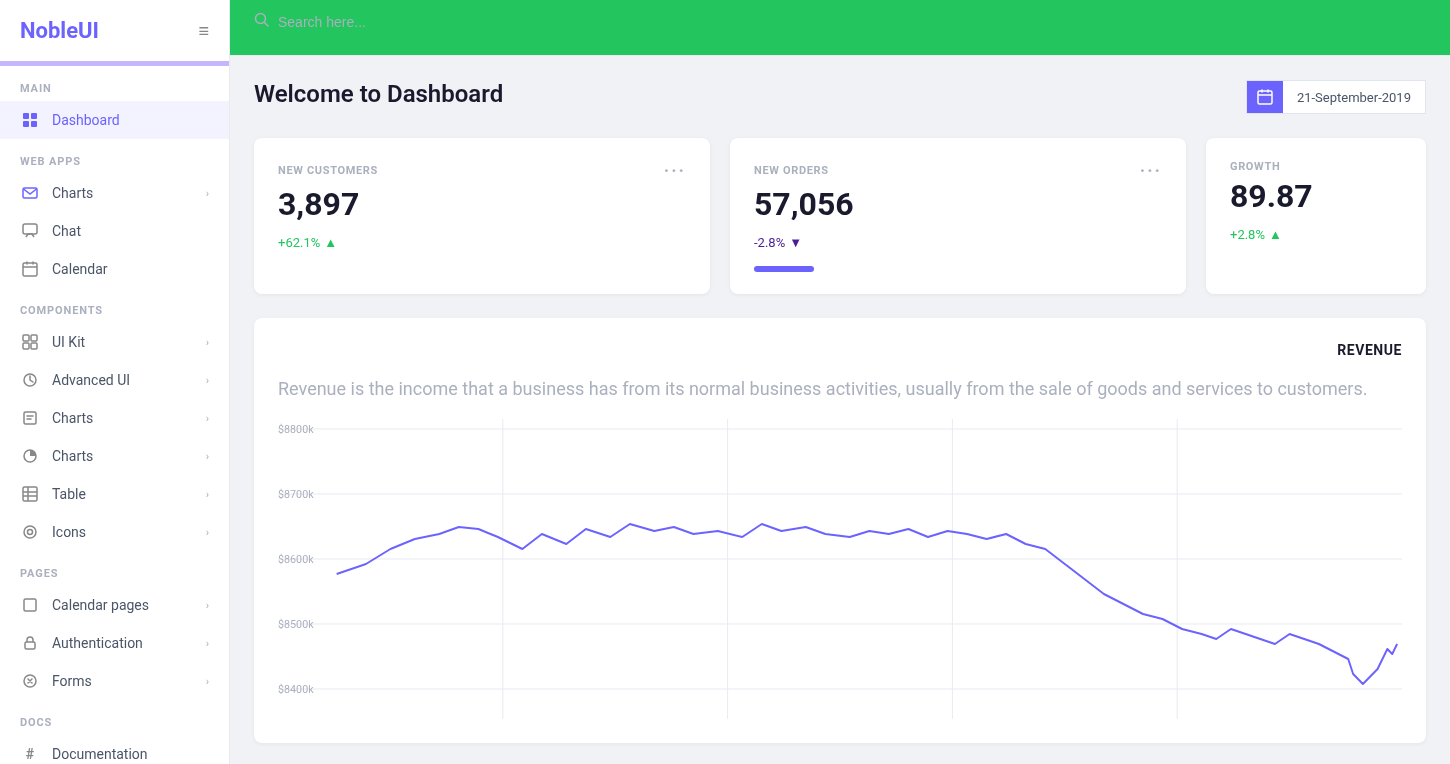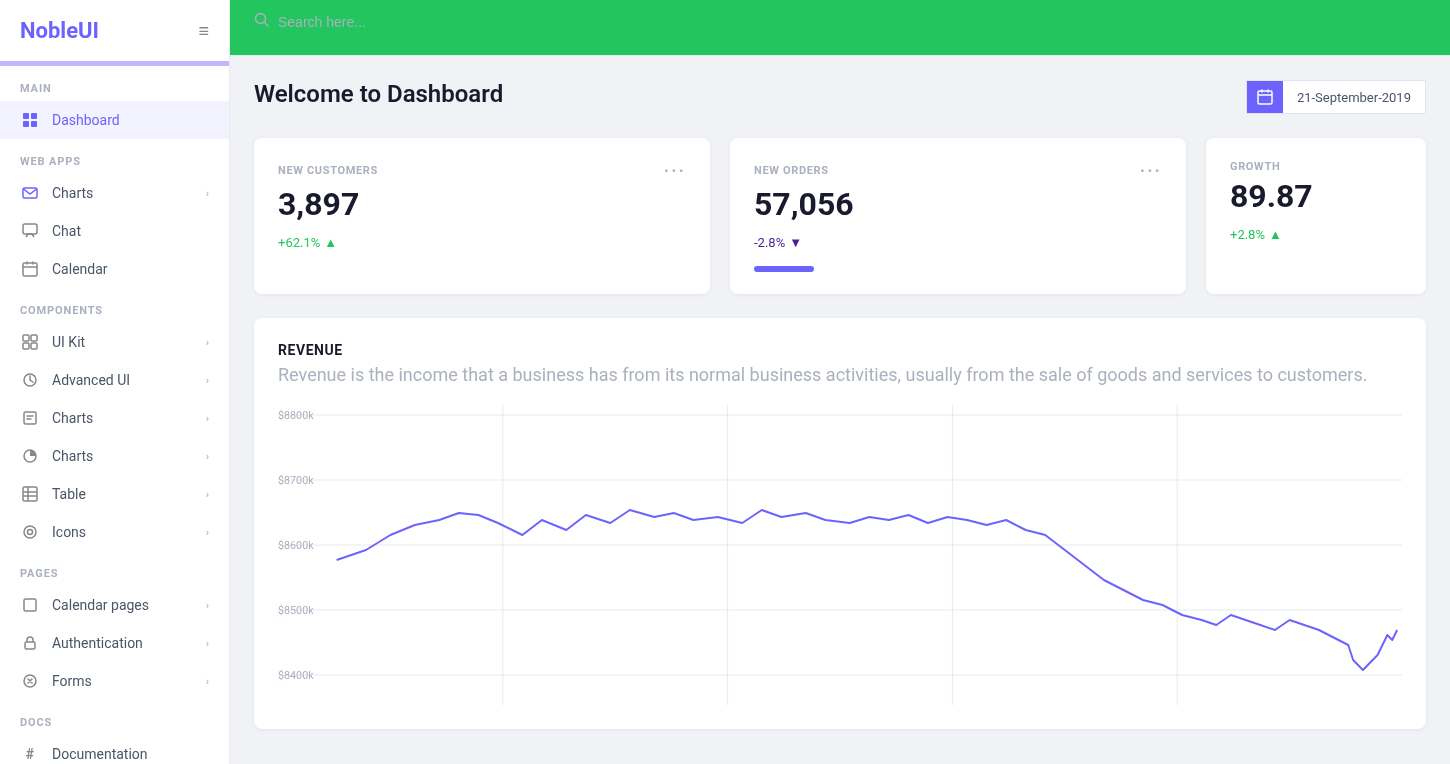--- a/index.html
+++ b/index.html
@@ -195,21 +195,22 @@
       border-radius: 8px;
       padding: 24px;
       box-shadow: 0 1px 4px rgba(0,0,0,0.06);
     }
     .chart-title {
       font-size: 14px;
       font-weight: 700;
       color: #1a1a2e;
       text-transform: uppercase;
       letter-spacing: 0.04em;
-      margin-bottom: 6px;
+      margin-bottom: 20px;
+      text-align: right;
     }
     .chart-desc {
       font-size: 18px;
       color: #aab0be;
       margin-bottom: 20px;
     }
     .chart-area {
       width: 100%;
       height: 300px;
       position: relative;

